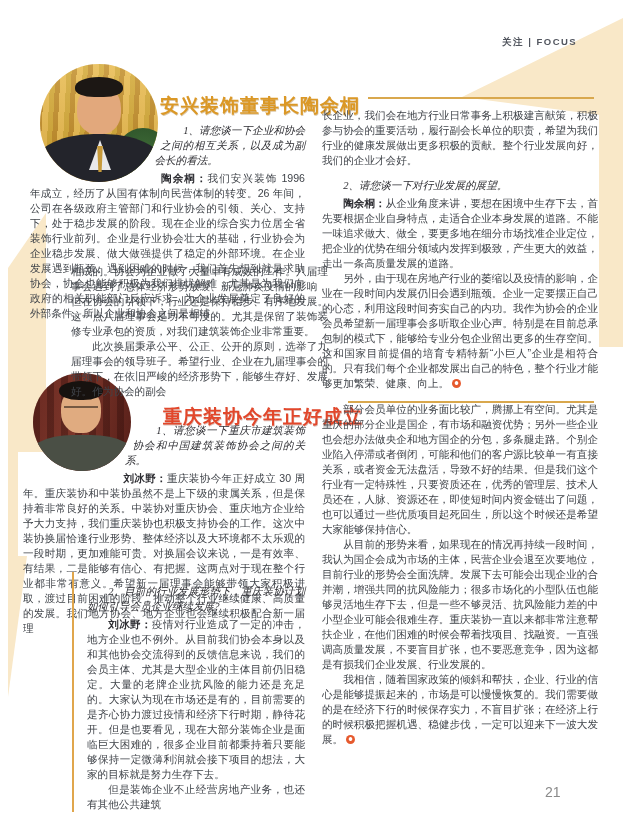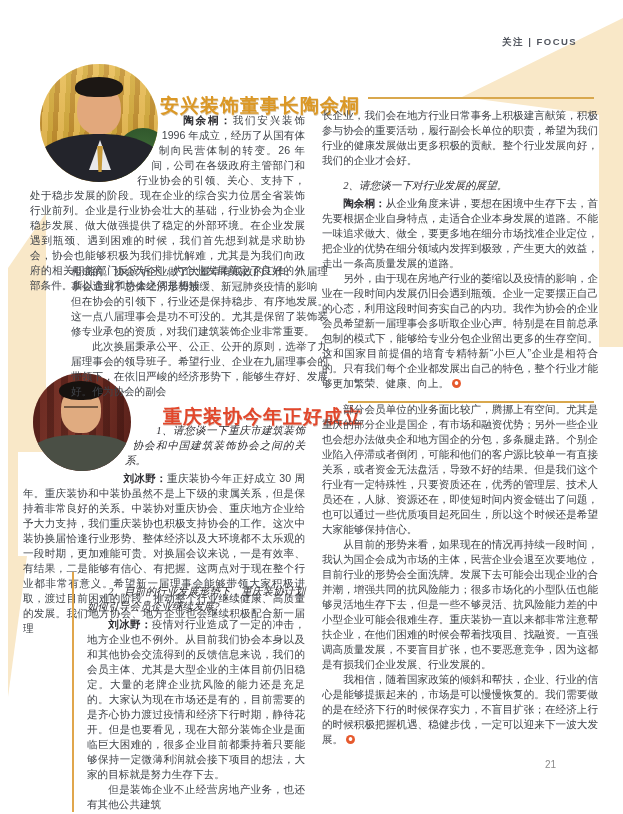--- a/index.html
+++ b/index.html
@@ -59,21 +59,21 @@
   .p1 .head{position:absolute;left:37px;top:20px;width:44px;height:50px;background:#e2a87c;border-radius:48% 48% 42% 42%;}
   .p1 .hair{position:absolute;left:35px;top:13px;width:48px;height:20px;background:#1c1714;border-radius:50% 50% 40% 40%;}
   .p2{left:33px;top:373px;width:98px;height:98px;}
   .p2 .bg{position:absolute;inset:0;background:linear-gradient(100deg,#6a2a22 0%,#7d362a 45%,#571f19 100%);}
   .p2 .shelves{position:absolute;inset:0;background:repeating-linear-gradient(90deg,rgba(40,10,8,.35) 0 7px,transparent 7px 14px);}
   .p2 .shirt{position:absolute;left:-8px;right:-8px;bottom:-22px;height:58px;background:#4a4f45;border-radius:42% 42% 0 0;}
   .p2 .head{position:absolute;left:28px;top:14px;width:40px;height:46px;background:#e0ab80;border-radius:46% 46% 44% 44%;}
   .p2 .glasses{position:absolute;left:31px;top:33px;width:34px;height:2px;background:rgba(30,20,15,.55);}
   .p2 .hair{position:absolute;left:26px;top:8px;width:44px;height:19px;background:#17120f;border-radius:50% 50% 45% 45%;}
   
-  .page-number{position:absolute;left:545px;top:759px;font-size:10px;color:#8a8a8a;z-index:3;}
+  .page-number{position:absolute;left:545px;top:784px;font-size:14px;color:#8a8a8a;z-index:3;}
 </style>
 </head>
 <body>
 
 <div class="page">
 
   <svg class="bg-decor" width="623" height="814" viewBox="0 0 623 814" aria-hidden="true">
     <polygon points="462,97 623,18 623,118" fill="#f9e8c8"></polygon>
     <polygon points="599,104 623,104 623,347 599,347" fill="#f9e8c8"></polygon>
     <polygon points="8,268 46,213 46,452 18,452 18,556 8,562" fill="#f9e8c8"></polygon>
@@ -90,20 +90,21 @@
     <div class="shirt"></div>
     <div class="tie"></div>
     <div class="head"></div>
     <div class="hair"></div>
   </div>
   <h1 class="headline gold">安兴装饰董事长陶余桐</h1>
   <div class="hrule r1"></div>
 
   <div class="col col-s1-lu">
     <div class="photo-spacer spacer-1"></div>
+  <p class="para question">1、请您谈一下企业和协会之间的相互关系，以及成为副会长的看法。</p>
       <p class="para answer"><b>陶余桐：</b>我们安兴装饰 1996 年成立，经历了从国有体制向民营体制的转变。26 年间，公司在各级政府主管部门和行业协会的引领、关心、支持下，处于稳步发展的阶段。现在企业的综合实力位居全省装饰行业前列。企业是行业协会壮大的基础，行业协会为企业稳步发展、做大做强提供了稳定的外部环境。在企业发展遇到瓶颈、遇到困难的时候，我们首先想到就是求助协会，协会也能够积极为我们排忧解难，尤其是为我们向政府的相关职能部门反应诉求，为企业发展奠定了良好的外部条件。所以企业和协会之间是相辅</p>
     </div>
   <div class="col col-s1-ll">
       <p class="para answer noindent">相成的。协会为企业做了大量卓有成效的工作。八届理事会遇到了总体经济形势放缓、新冠肺炎疫情的影响，但在协会的引领下，行业还是保持稳步、有序地发展。这一点八届理事会是功不可没的。尤其是保留了装饰装修专业承包的资质，对我们建筑装饰企业非常重要。</p>
       <p class="para answer">此次换届秉承公平、公正、公开的原则，选举了九届理事会的领导班子。希望行业、企业在九届理事会的带领下，在依旧严峻的经济形势下，能够生存好、发展好。作为协会的副会</p>
     </div>
   <div class="col col-s1-r">
       <p class="para answer noindent">长企业，我们会在地方行业日常事务上积极建言献策，积极参与协会的重要活动，履行副会长单位的职责，希望为我们行业的健康发展做出更多积极的贡献。整个行业发展向好，我们的企业才会好。</p>
       <p class="para question">2、请您谈一下对行业发展的展望。</p>
       <p class="para answer"><b>陶余桐：</b>从企业角度来讲，要想在困境中生存下去，首先要根据企业自身特点，走适合企业本身发展的道路。不能一味追求做大、做全，要更多地在细分市场找准企业定位，把企业的优势在细分领域内发挥到极致，产生更大的效益，走出一条高质量发展的道路。</p>

